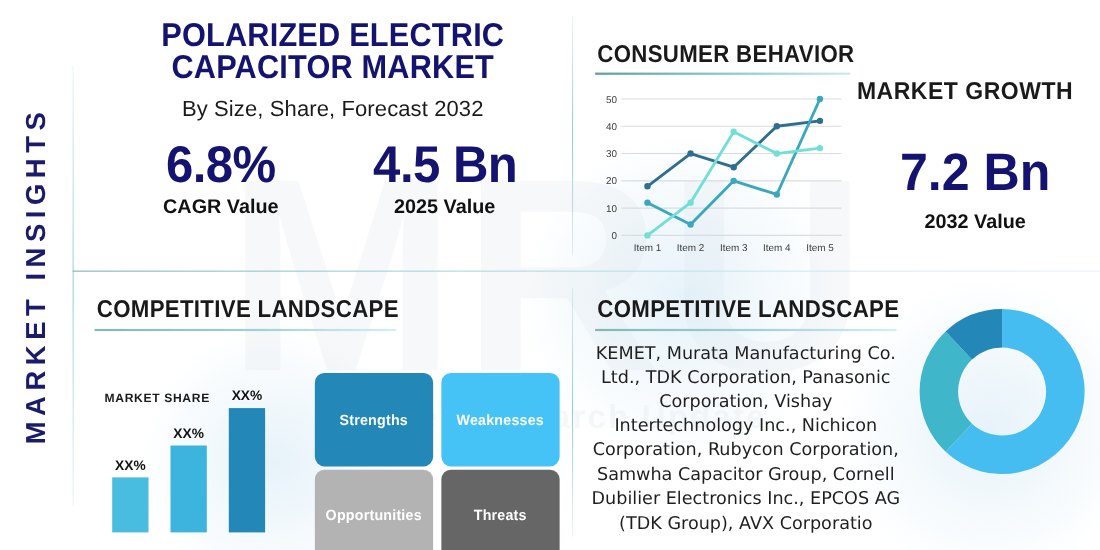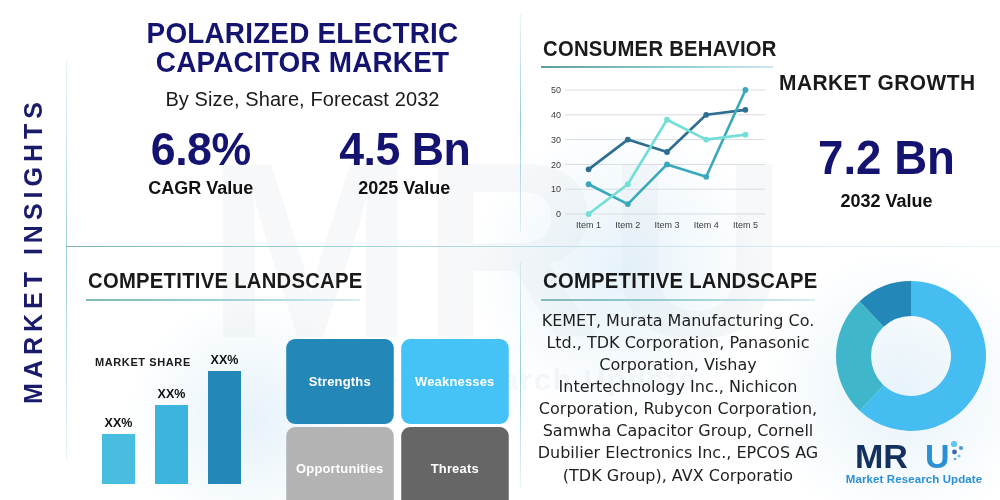--- a/index.html
+++ b/index.html
@@ -439,29 +439,15 @@
     <div id="companies">KEMET, Murata Manufacturing Co. Ltd., TDK Corporation, Panasonic Corporation, Vishay Intertechnology Inc., Nichicon Corporation, Rubycon Corporation, Samwha Capacitor Group, Cornell Dubilier Electronics Inc., EPCOS AG (TDK Group), AVX Corporatio</div>
 
     <div id="donut-wrap">
       <svg id="donut" width="160" height="160" viewBox="0 0 160 160">
           <path d="M 80 5 A 75 75 0 1 1 28.65896705534835 134.67264705660585 L 52.618115762852455 109.15874509685645 A 40 40 0 1 0 80 40 Z" fill="#45bdf0"></path>
           <path d="M 28.65896705534835 134.67264705660585 A 75 75 0 0 1 28.658967055348356 25.327352943394132 L 52.618115762852455 50.841254903143536 A 40 40 0 0 0 52.618115762852455 109.15874509685645 Z" fill="#3fb6c9"></path>
           <path d="M 28.658967055348356 25.327352943394132 A 75 75 0 0 1 79.99999999999999 5 L 79.99999999999999 40 A 40 40 0 0 0 52.618115762852455 50.841254903143536 Z" fill="#2387b8"></path>
         </svg>
     </div>
 
-    <div id="logo">
-      <div id="logo-mark">
-        <svg width="118" height="36" viewBox="0 0 118 36">
-          <text id="logo-dark-text" x="0" y="30" font-family="Liberation Sans, sans-serif" font-size="34" font-weight="bold" fill="#14305e">MR</text>
-          <text id="logo-light-text" x="70" y="30" font-family="Liberation Sans, sans-serif" font-size="34" font-weight="bold" fill="#2b8fd4">U</text>
-          <circle cx="99" cy="6" r="3.1" fill="#45bdf0" opacity="0.85"></circle>
-          <circle cx="106" cy="10" r="2.1" fill="#1f7fc4" opacity="0.8"></circle>
-          <circle cx="99.5" cy="14" r="2.4" fill="#1d4f8f" opacity="0.85"></circle>
-          <circle cx="104" cy="18" r="1.6" fill="#45bdf0" opacity="0.8"></circle>
-          <circle cx="100" cy="21" r="1.3" fill="#1f7fc4" opacity="0.7"></circle>
-        </svg>
-      </div>
-      <div id="logo-tag">Market Research Update</div>
-    </div>
   </div>
 
 </div>
 
 </body></html>

